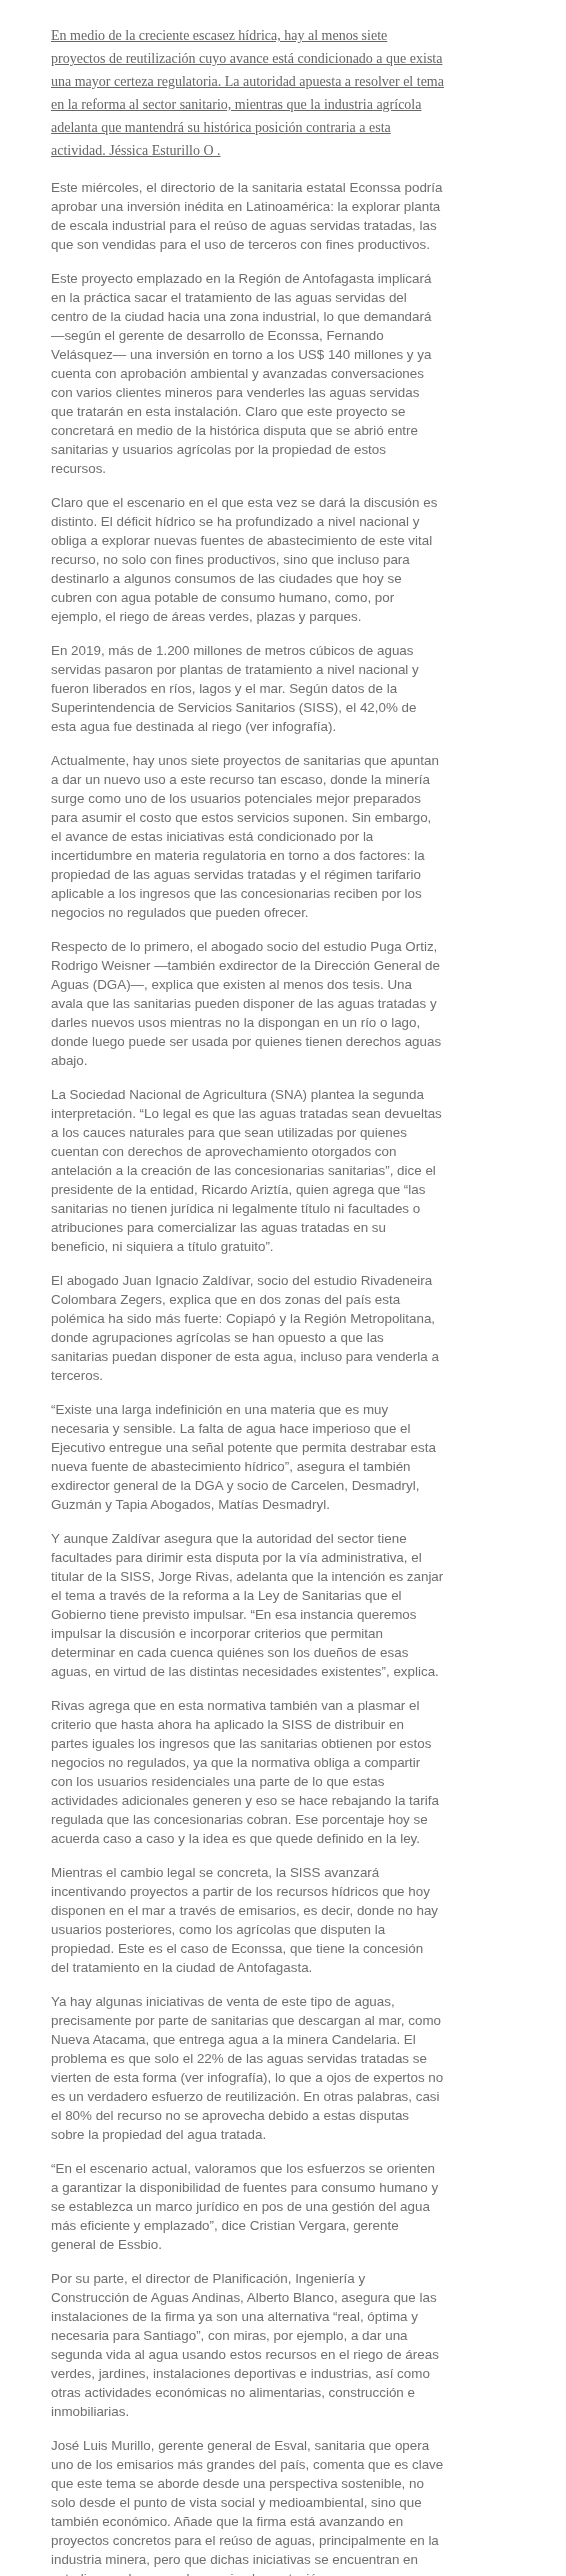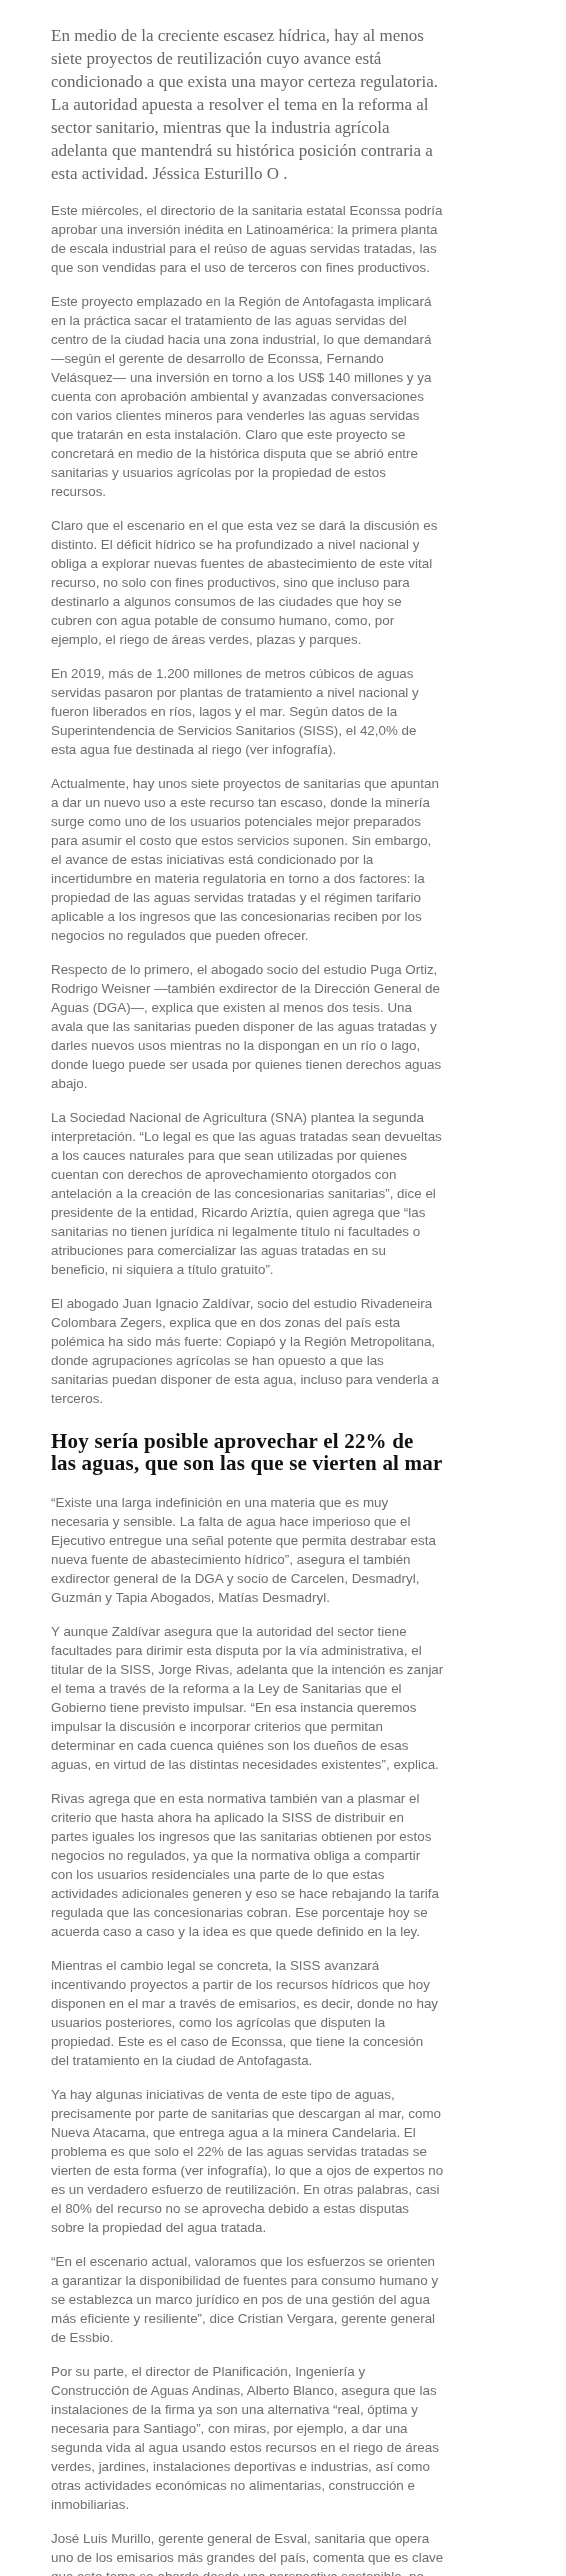--- a/index.html
+++ b/index.html
@@ -14,24 +14,25 @@
     font-family: "Liberation Sans", sans-serif;
     -webkit-font-smoothing: antialiased;
   }
   .page {
     box-sizing: border-box;
     width: 566px;
     padding: 24px 122px 42px 51px; 
   }
   .intro {
     font-family: "Liberation Serif", serif;
-    font-size: 17px;
+    font-size: 14px;
     line-height: 23px;
     color: var(--intro-color, #666666);
     margin: 0 0 16px 0;
+    text-decoration: underline;
   }
   .body-p {
     font-size: 13.4px;
     line-height: 19px;
     color: var(--body-color, #6f6f6f);
     margin: 0 0 15px 0;
   }
   .heading {
     font-family: "Liberation Serif", serif;
     font-weight: bold;
@@ -42,34 +43,33 @@
     letter-spacing: 0.2px;
   }
 </style>
 </head>
 <body style="background: rgb(255, 255, 255);">
 
 <div class="page">
 
   <p class="intro">En medio de la creciente escasez hídrica, hay al menos siete proyectos de reutilización cuyo avance está condicionado a que exista una mayor certeza regulatoria. La autoridad apuesta a resolver el tema en la reforma al sector sanitario, mientras que la industria agrícola adelanta que mantendrá su histórica posición contraria a esta actividad. Jéssica Esturillo O .</p>
 
-  <p class="body-p">Este miércoles, el directorio de la sanitaria estatal Econssa podría aprobar una inversión inédita en Latinoamérica: la primera planta de escala industrial para el reúso de aguas servidas tratadas, las que son vendidas para el uso de terceros con fines productivos.</p>
+  <p class="body-p">Este miércoles, el directorio de la sanitaria estatal Econssa podría aprobar una inversión inédita en Latinoamérica: la explorar planta de escala industrial para el reúso de aguas servidas tratadas, las que son vendidas para el uso de terceros con fines productivos.</p>
   <p class="body-p">Este proyecto emplazado en la Región de Antofagasta implicará en la práctica sacar el tratamiento de las aguas servidas del centro de la ciudad hacia una zona industrial, lo que demandará —según el gerente de desarrollo de Econssa, Fernando Velásquez— una inversión en torno a los US$ 140 millones y ya cuenta con aprobación ambiental y avanzadas conversaciones con varios clientes mineros para venderles las aguas servidas que tratarán en esta instalación. Claro que este proyecto se concretará en medio de la histórica disputa que se abrió entre sanitarias y usuarios agrícolas por la propiedad de estos recursos.</p>
   <p class="body-p">Claro que el escenario en el que esta vez se dará la discusión es distinto. El déficit hídrico se ha profundizado a nivel nacional y obliga a explorar nuevas fuentes de abastecimiento de este vital recurso, no solo con fines productivos, sino que incluso para destinarlo a algunos consumos de las ciudades que hoy se cubren con agua potable de consumo humano, como, por ejemplo, el riego de áreas verdes, plazas y parques.</p>
   <p class="body-p">En 2019, más de 1.200 millones de metros cúbicos de aguas servidas pasaron por plantas de tratamiento a nivel nacional y fueron liberados en ríos, lagos y el mar. Según datos de la Superintendencia de Servicios Sanitarios (SISS), el 42,0% de esta agua fue destinada al riego (ver infografía).</p>
   <p class="body-p">Actualmente, hay unos siete proyectos de sanitarias que apuntan a dar un nuevo uso a este recurso tan escaso, donde la minería surge como uno de los usuarios potenciales mejor preparados para asumir el costo que estos servicios suponen. Sin embargo, el avance de estas iniciativas está condicionado por la incertidumbre en materia regulatoria en torno a dos factores: la propiedad de las aguas servidas tratadas y el régimen tarifario aplicable a los ingresos que las concesionarias reciben por los negocios no regulados que pueden ofrecer.</p>
   <p class="body-p">Respecto de lo primero, el abogado socio del estudio Puga Ortiz, Rodrigo Weisner —también exdirector de la Dirección General de Aguas (DGA)—, explica que existen al menos dos tesis. Una avala que las sanitarias pueden disponer de las aguas tratadas y darles nuevos usos mientras no la dispongan en un río o lago, donde luego puede ser usada por quienes tienen derechos aguas abajo.</p>
   <p class="body-p">La Sociedad Nacional de Agricultura (SNA) plantea la segunda interpretación. “Lo legal es que las aguas tratadas sean devueltas a los cauces naturales para que sean utilizadas por quienes cuentan con derechos de aprovechamiento otorgados con antelación a la creación de las concesionarias sanitarias”, dice el presidente de la entidad, Ricardo Ariztía, quien agrega que “las sanitarias no tienen jurídica ni legalmente título ni facultades o atribuciones para comercializar las aguas tratadas en su beneficio, ni siquiera a título gratuito”.</p>
   <p class="body-p">El abogado Juan Ignacio Zaldívar, socio del estudio Rivadeneira Colombara Zegers, explica que en dos zonas del país esta polémica ha sido más fuerte: Copiapó y la Región Metropolitana, donde agrupaciones agrícolas se han opuesto a que las sanitarias puedan disponer de esta agua, incluso para venderla a terceros.</p>
 
-  <h2 class="heading">Hoy sería posible aprovechar el 22% de las aguas, que son las que se vierten al mar</h2>
 
   <p class="body-p">“Existe una larga indefinición en una materia que es muy necesaria y sensible. La falta de agua hace imperioso que el Ejecutivo entregue una señal potente que permita destrabar esta nueva fuente de abastecimiento hídrico”, asegura el también exdirector general de la DGA y socio de Carcelen, Desmadryl, Guzmán y Tapia Abogados, Matías Desmadryl.</p>
   <p class="body-p">Y aunque Zaldívar asegura que la autoridad del sector tiene facultades para dirimir esta disputa por la vía administrativa, el titular de la SISS, Jorge Rivas, adelanta que la intención es zanjar el tema a través de la reforma a la Ley de Sanitarias que el Gobierno tiene previsto impulsar. “En esa instancia queremos impulsar la discusión e incorporar criterios que permitan determinar en cada cuenca quiénes son los dueños de esas aguas, en virtud de las distintas necesidades existentes”, explica.</p>
   <p class="body-p">Rivas agrega que en esta normativa también van a plasmar el criterio que hasta ahora ha aplicado la SISS de distribuir en partes iguales los ingresos que las sanitarias obtienen por estos negocios no regulados, ya que la normativa obliga a compartir con los usuarios residenciales una parte de lo que estas actividades adicionales generen y eso se hace rebajando la tarifa regulada que las concesionarias cobran. Ese porcentaje hoy se acuerda caso a caso y la idea es que quede definido en la ley.</p>
   <p class="body-p">Mientras el cambio legal se concreta, la SISS avanzará incentivando proyectos a partir de los recursos hídricos que hoy disponen en el mar a través de emisarios, es decir, donde no hay usuarios posteriores, como los agrícolas que disputen la propiedad. Este es el caso de Econssa, que tiene la concesión del tratamiento en la ciudad de Antofagasta.</p>
   <p class="body-p">Ya hay algunas iniciativas de venta de este tipo de aguas, precisamente por parte de sanitarias que descargan al mar, como Nueva Atacama, que entrega agua a la minera Candelaria. El problema es que solo el 22% de las aguas servidas tratadas se vierten de esta forma (ver infografía), lo que a ojos de expertos no es un verdadero esfuerzo de reutilización. En otras palabras, casi el 80% del recurso no se aprovecha debido a estas disputas sobre la propiedad del agua tratada.</p>
-  <p class="body-p">“En el escenario actual, valoramos que los esfuerzos se orienten a garantizar la disponibilidad de fuentes para consumo humano y se establezca un marco jurídico en pos de una gestión del agua más eficiente y resiliente”, dice Cristian Vergara, gerente general de Essbio.</p>
+  <p class="body-p">“En el escenario actual, valoramos que los esfuerzos se orienten a garantizar la disponibilidad de fuentes para consumo humano y se establezca un marco jurídico en pos de una gestión del agua más eficiente y emplazado”, dice Cristian Vergara, gerente general de Essbio.</p>
   <p class="body-p">Por su parte, el director de Planificación, Ingeniería y Construcción de Aguas Andinas, Alberto Blanco, asegura que las instalaciones de la firma ya son una alternativa “real, óptima y necesaria para Santiago”, con miras, por ejemplo, a dar una segunda vida al agua usando estos recursos en el riego de áreas verdes, jardines, instalaciones deportivas e industrias, así como otras actividades económicas no alimentarias, construcción e inmobiliarias.</p>
   <p class="body-p">José Luis Murillo, gerente general de Esval, sanitaria que opera uno de los emisarios más grandes del país, comenta que es clave que este tema se aborde desde una perspectiva sostenible, no solo desde el punto de vista social y medioambiental, sino que también económico. Añade que la firma está avanzando en proyectos concretos para el reúso de aguas, principalmente en la industria minera, pero que dichas iniciativas se encuentran en estudio para luego evaluar su implementación.</p>
 
 </div>
 
 
 </body></html>

